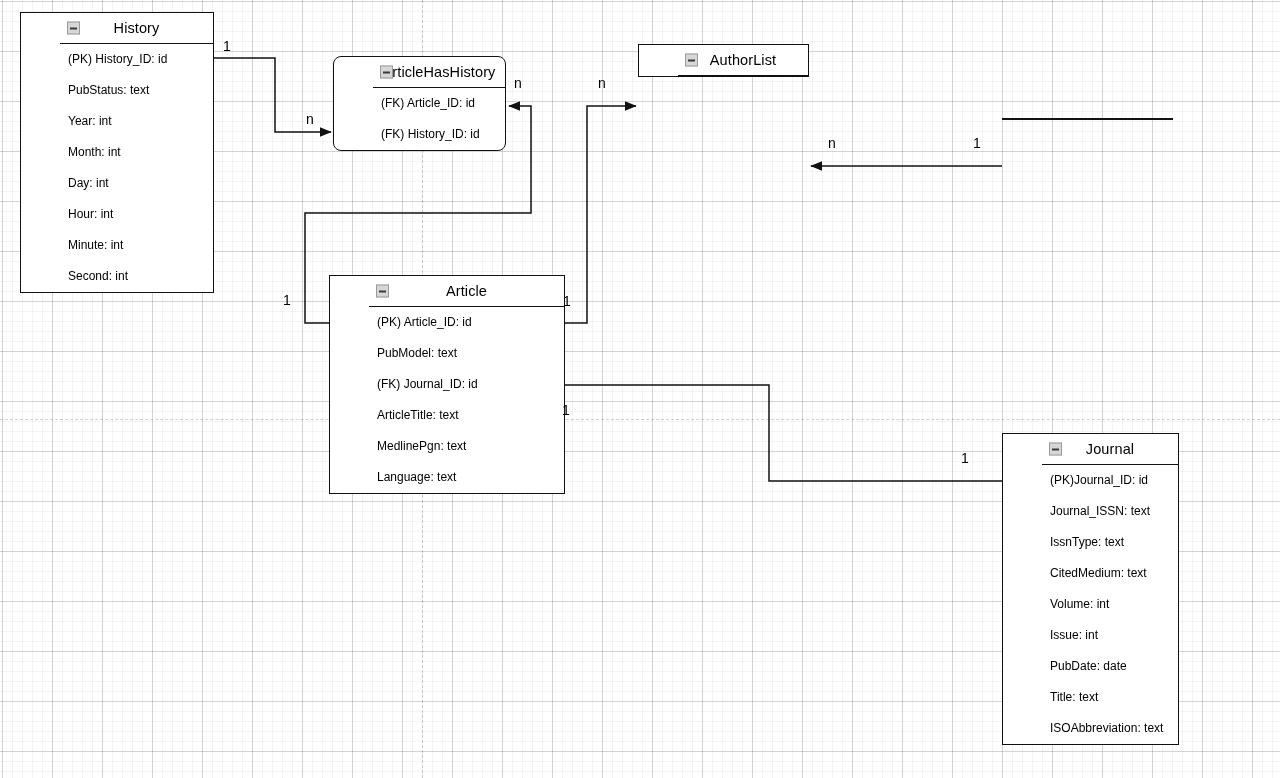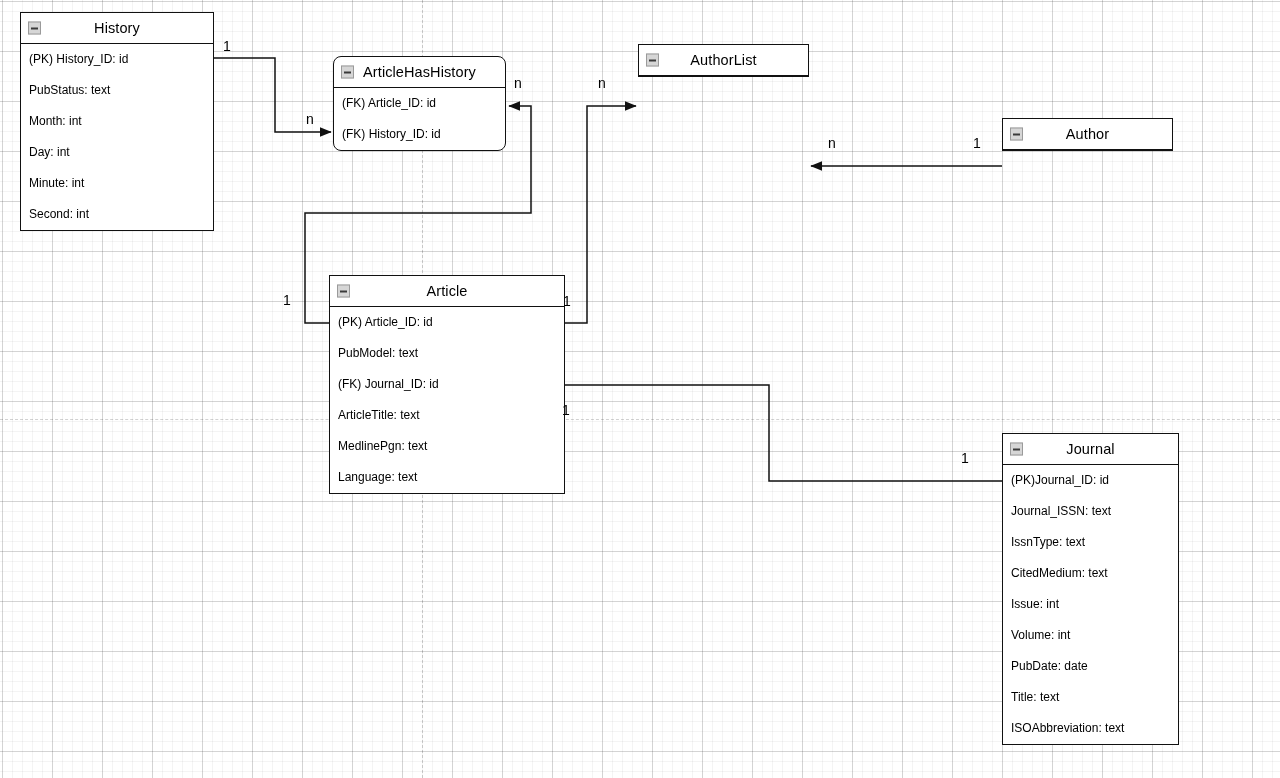--- a/index.html
+++ b/index.html
@@ -30,20 +30,21 @@
     width: 1280px;
     height: 778px;
     pointer-events: none;
   }
   .entity {
     position: absolute;
     box-sizing: border-box;
     background: #ffffff;
     border: 1.6px solid #111111;
     z-index: 5;
+    padding-left: 39px;
   }
   .entity-header {
     position: relative;
     box-sizing: border-box;
     height: 31px;
     border-bottom: 1.8px solid #111111;
     display: flex;
     align-items: center;
     justify-content: center;
   }
@@ -138,22 +139,24 @@
 
   <div id="entity-layer">
       <div class="entity" style="left: 20px; top: 12px; width: 194px;">
         <div class="entity-header">
           <span class="collapse-icon"></span>
           <span class="entity-title">History</span>
         </div>
         <ul class="attr-list">
           <li class="attr">(PK) History_ID: id</li>
           <li class="attr">PubStatus: text</li>
+          <li class="attr">Year: int</li>
           <li class="attr">Month: int</li>
           <li class="attr">Day: int</li>
+          <li class="attr">Hour: int</li>
           <li class="attr">Minute: int</li>
           <li class="attr">Second: int</li>
         </ul>
       </div>
       <div class="entity" style="left: 333px; top: 56px; width: 173px; border-radius: 8px;">
         <div class="entity-header">
           <span class="collapse-icon"></span>
           <span class="entity-title">ArticleHasHistory</span>
         </div>
         <ul class="attr-list">
@@ -161,24 +164,20 @@
           <li class="attr">(FK) History_ID: id</li>
         </ul>
       </div>
       <div class="entity" style="left: 638px; top: 44px; width: 171px;">
         <div class="entity-header">
           <span class="collapse-icon"></span>
           <span class="entity-title">AuthorList</span>
         </div>
       </div>
       <div class="entity" style="left: 1002px; top: 118px; width: 171px;">
-        <div class="entity-header">
-          <span class="collapse-icon"></span>
-          <span class="entity-title">Author</span>
-        </div>
       </div>
       <div class="entity" style="left: 329px; top: 275px; width: 236px;">
         <div class="entity-header">
           <span class="collapse-icon"></span>
           <span class="entity-title">Article</span>
         </div>
         <ul class="attr-list">
           <li class="attr">(PK) Article_ID: id</li>
           <li class="attr">PubModel: text</li>
           <li class="attr">(FK) Journal_ID: id</li>
@@ -190,22 +189,22 @@
       <div class="entity" style="left: 1002px; top: 433px; width: 177px;">
         <div class="entity-header">
           <span class="collapse-icon"></span>
           <span class="entity-title">Journal</span>
         </div>
         <ul class="attr-list">
           <li class="attr">(PK)Journal_ID: id</li>
           <li class="attr">Journal_ISSN: text</li>
           <li class="attr">IssnType: text</li>
           <li class="attr">CitedMedium: text</li>
+          <li class="attr">Volume: int</li>
           <li class="attr">Issue: int</li>
-          <li class="attr">Volume: int</li>
           <li class="attr">PubDate: date</li>
           <li class="attr">Title: text</li>
           <li class="attr">ISOAbbreviation: text</li>
         </ul>
       </div>
     </div>
   <div id="label-layer">
       <span class="card-label" style="left: 223px; top: 39px;">1</span>
       <span class="card-label" style="left: 306px; top: 112px;">n</span>
       <span class="card-label" style="left: 514px; top: 76px;">n</span>

